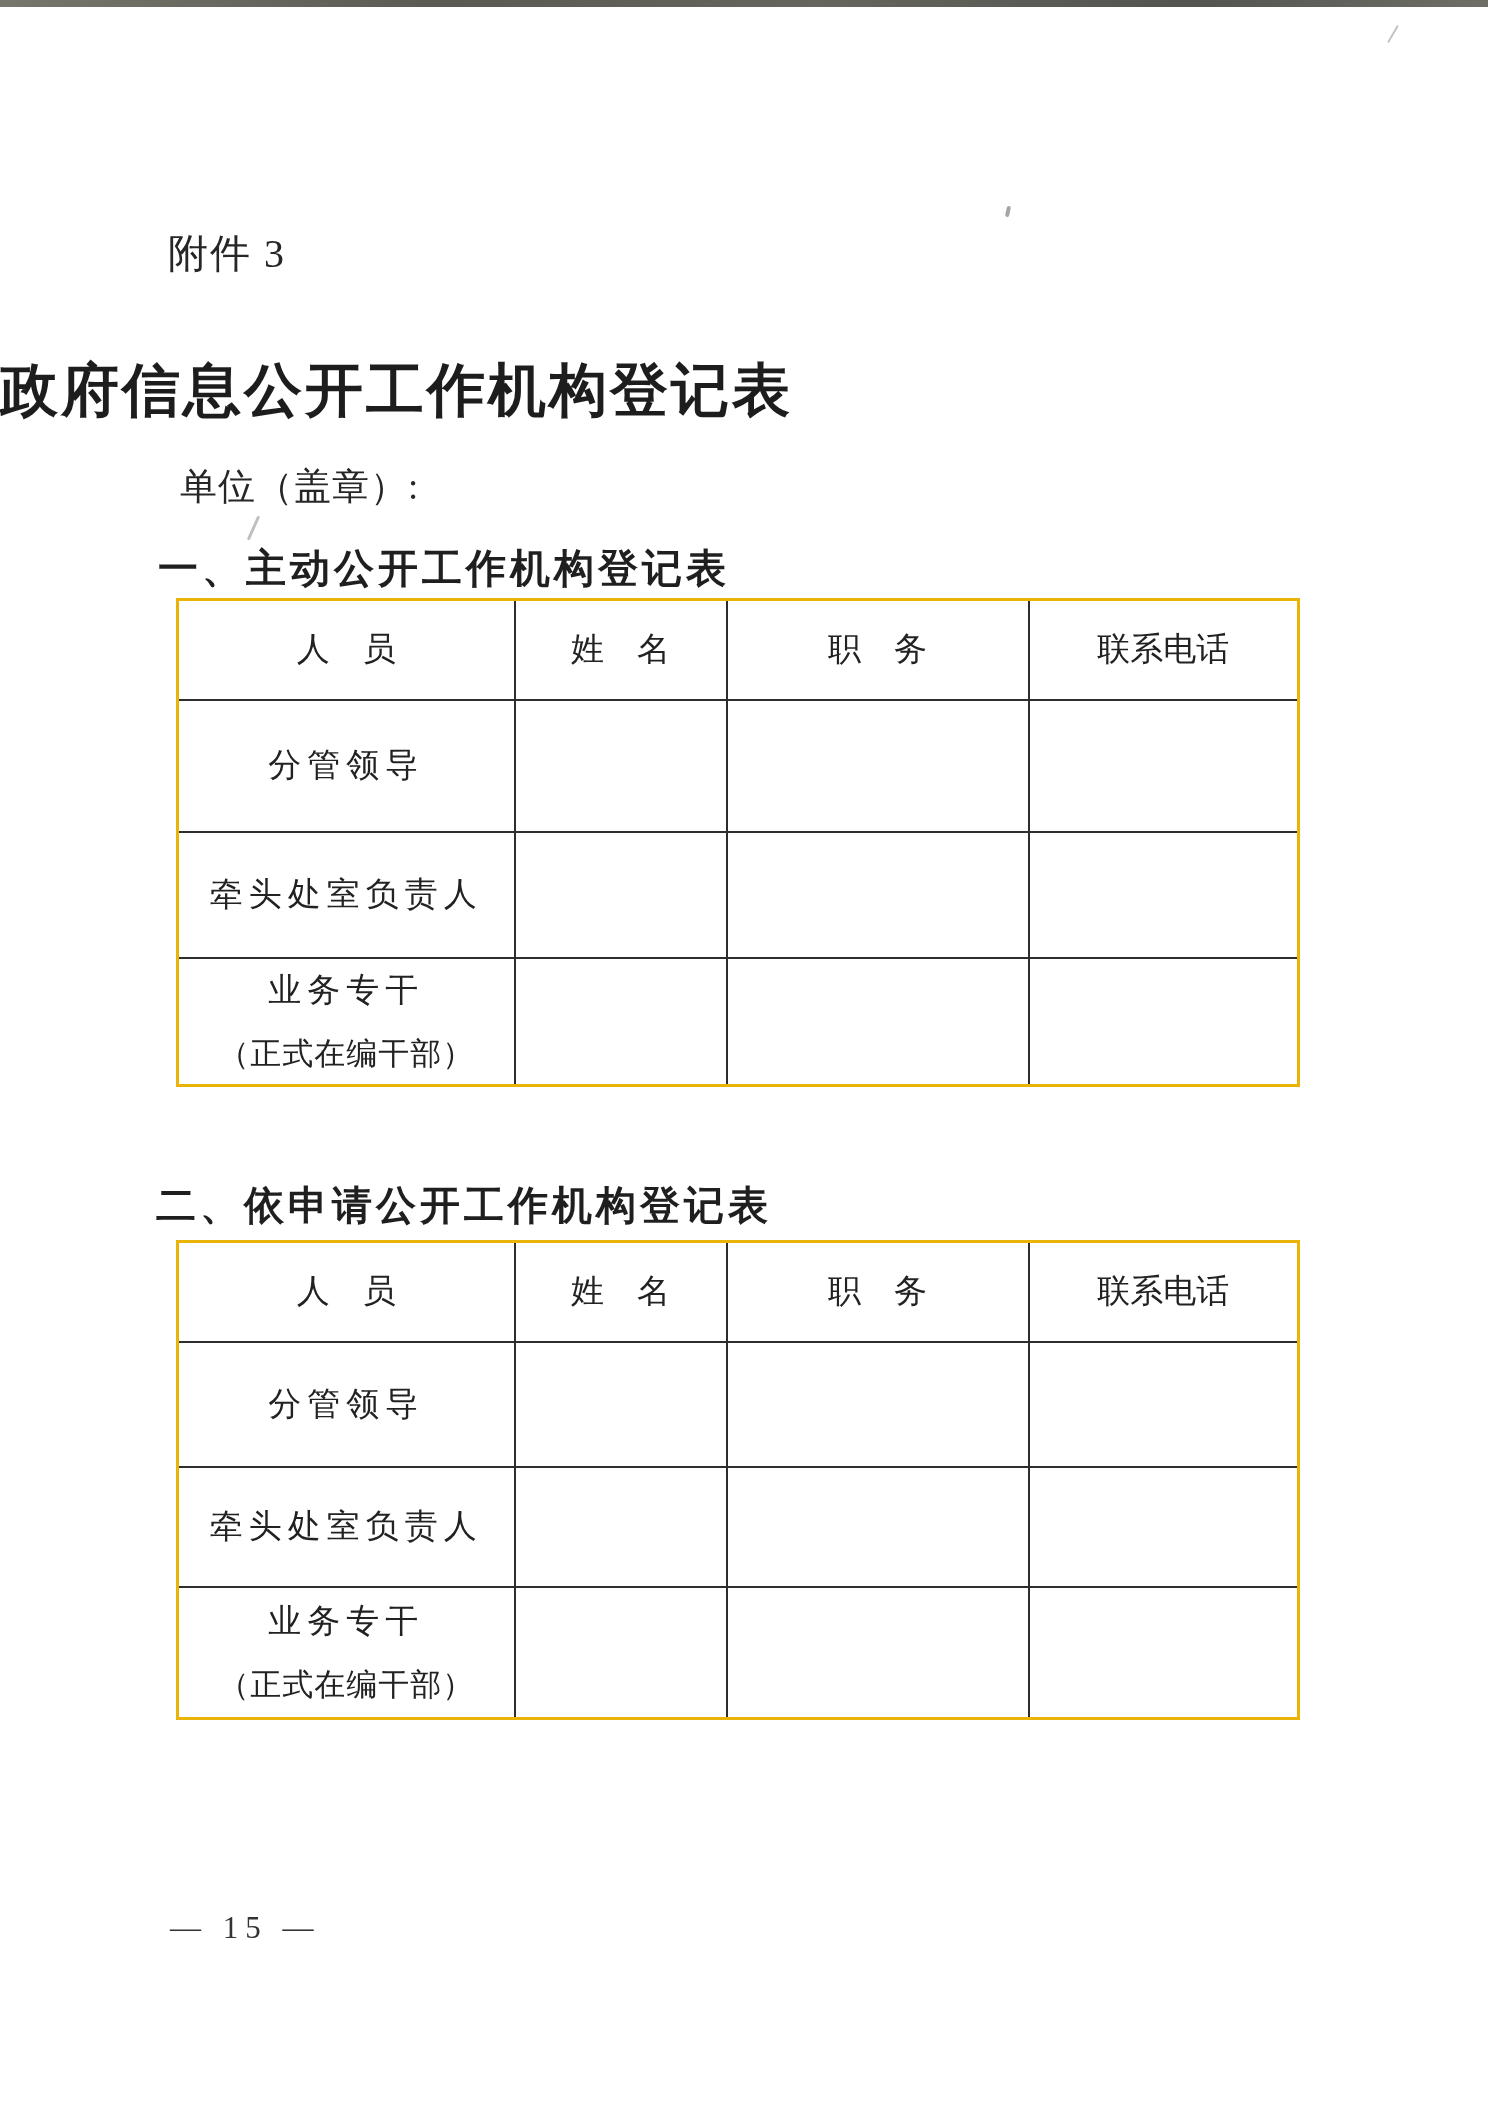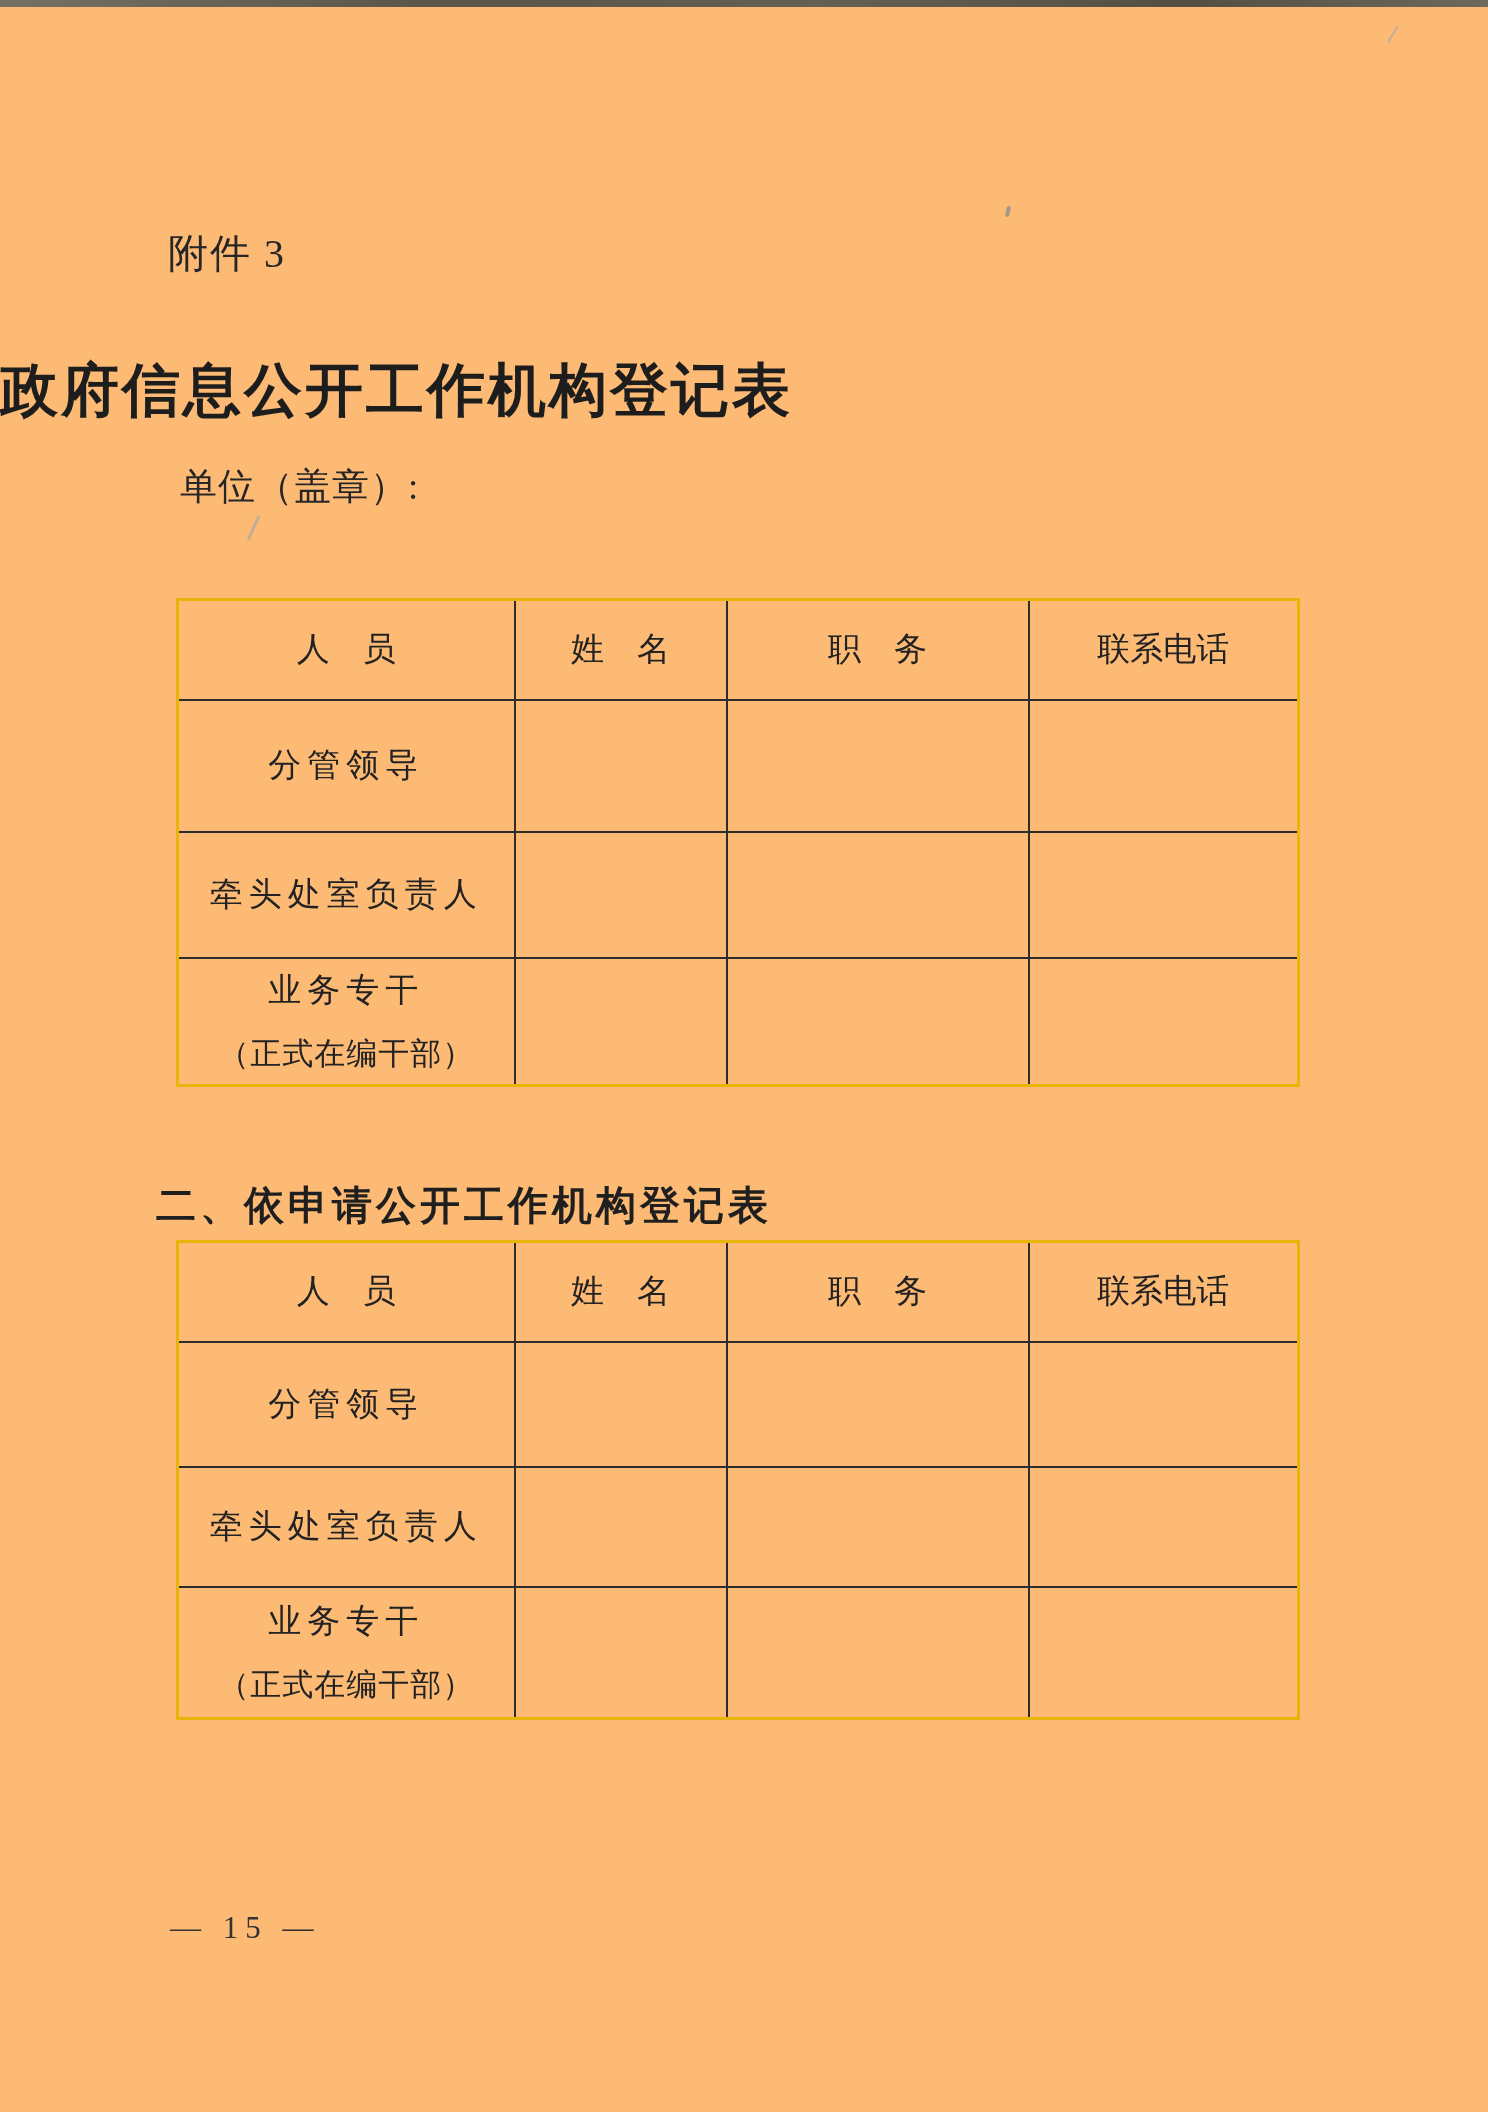--- a/index.html
+++ b/index.html
@@ -5,21 +5,21 @@
   html, body {
     margin: 0;
     padding: 0;
     background: #e8e8e8;
   }
   #page {
     position: relative;
     width: 1488px;
     height: 2112px;
     margin: 0 auto;
-    background: #fdba74;
+    background: #ffffff;
     overflow: hidden;
     font-family: "Liberation Serif", serif;
     color: #262626;
   }
   
   .scan-topline {
     position: absolute;
     top: 0; left: 0;
     width: 100%;
     height: 7px;
@@ -136,20 +136,21 @@
   <div class="scan-mark" id="mark-speck"></div>
   <div class="scan-mark" id="mark-curve-topright"></div>
   <div class="scan-mark" id="mark-slash-unit"></div>
 
   <div class="attachment">附件 3</div>
 
   <div class="doc-title">政府信息公开工作机构登记表</div>
 
   <div class="unit-label">单位（盖章）:</div>
 
+  <div class="section-heading" id="sec1-heading">一、主动公开工作机构登记表</div>
 
   <table class="reg-table" id="table1">
     <colgroup>
       <col style="width:337px">
         <col style="width:212px">
         <col style="width:302px">
         <col style="width:270px">
     </colgroup>
     <tbody>
         <tr>

